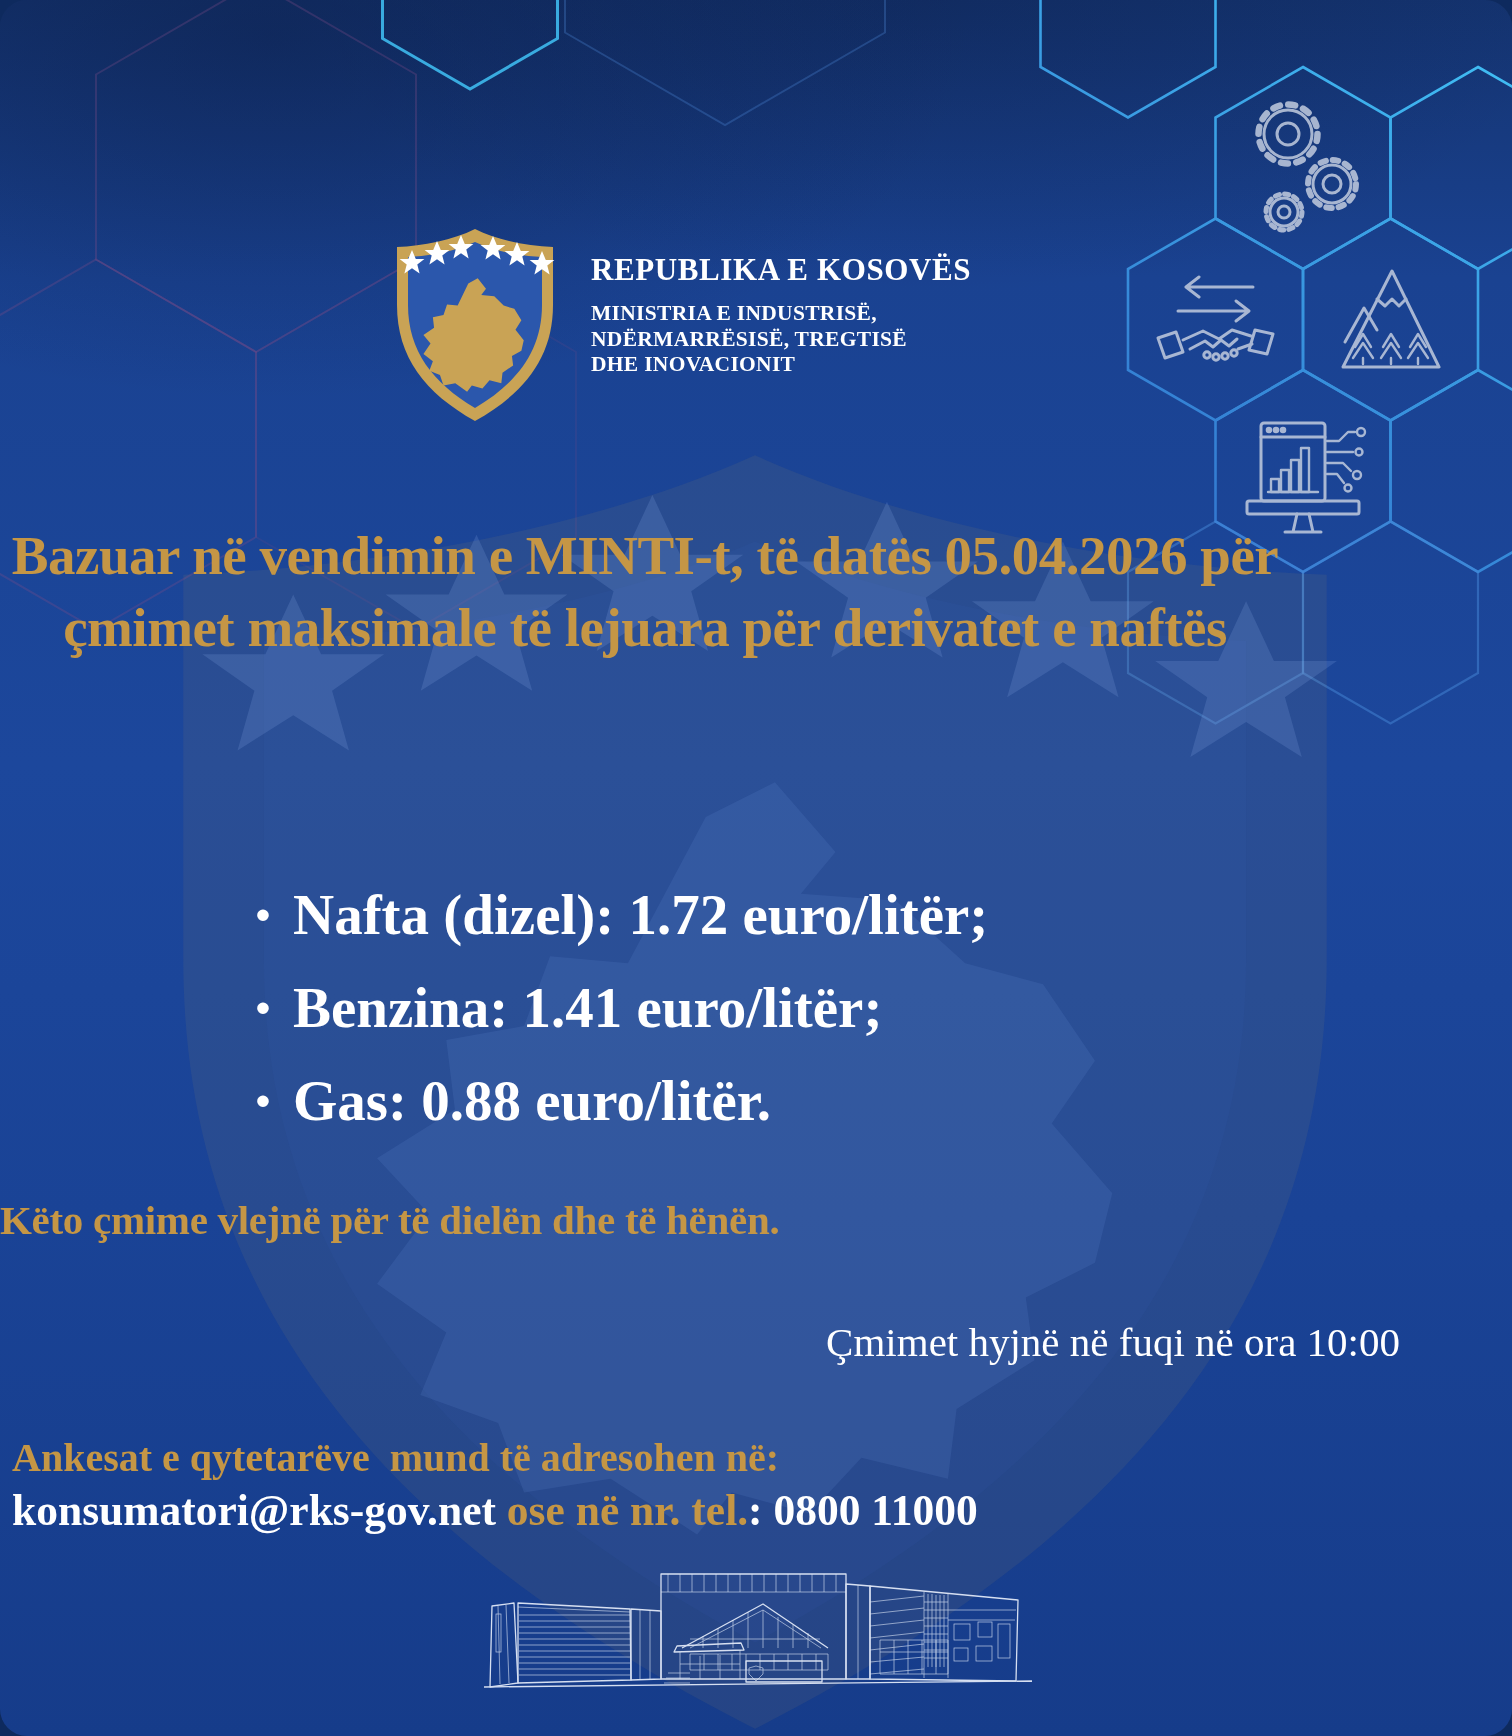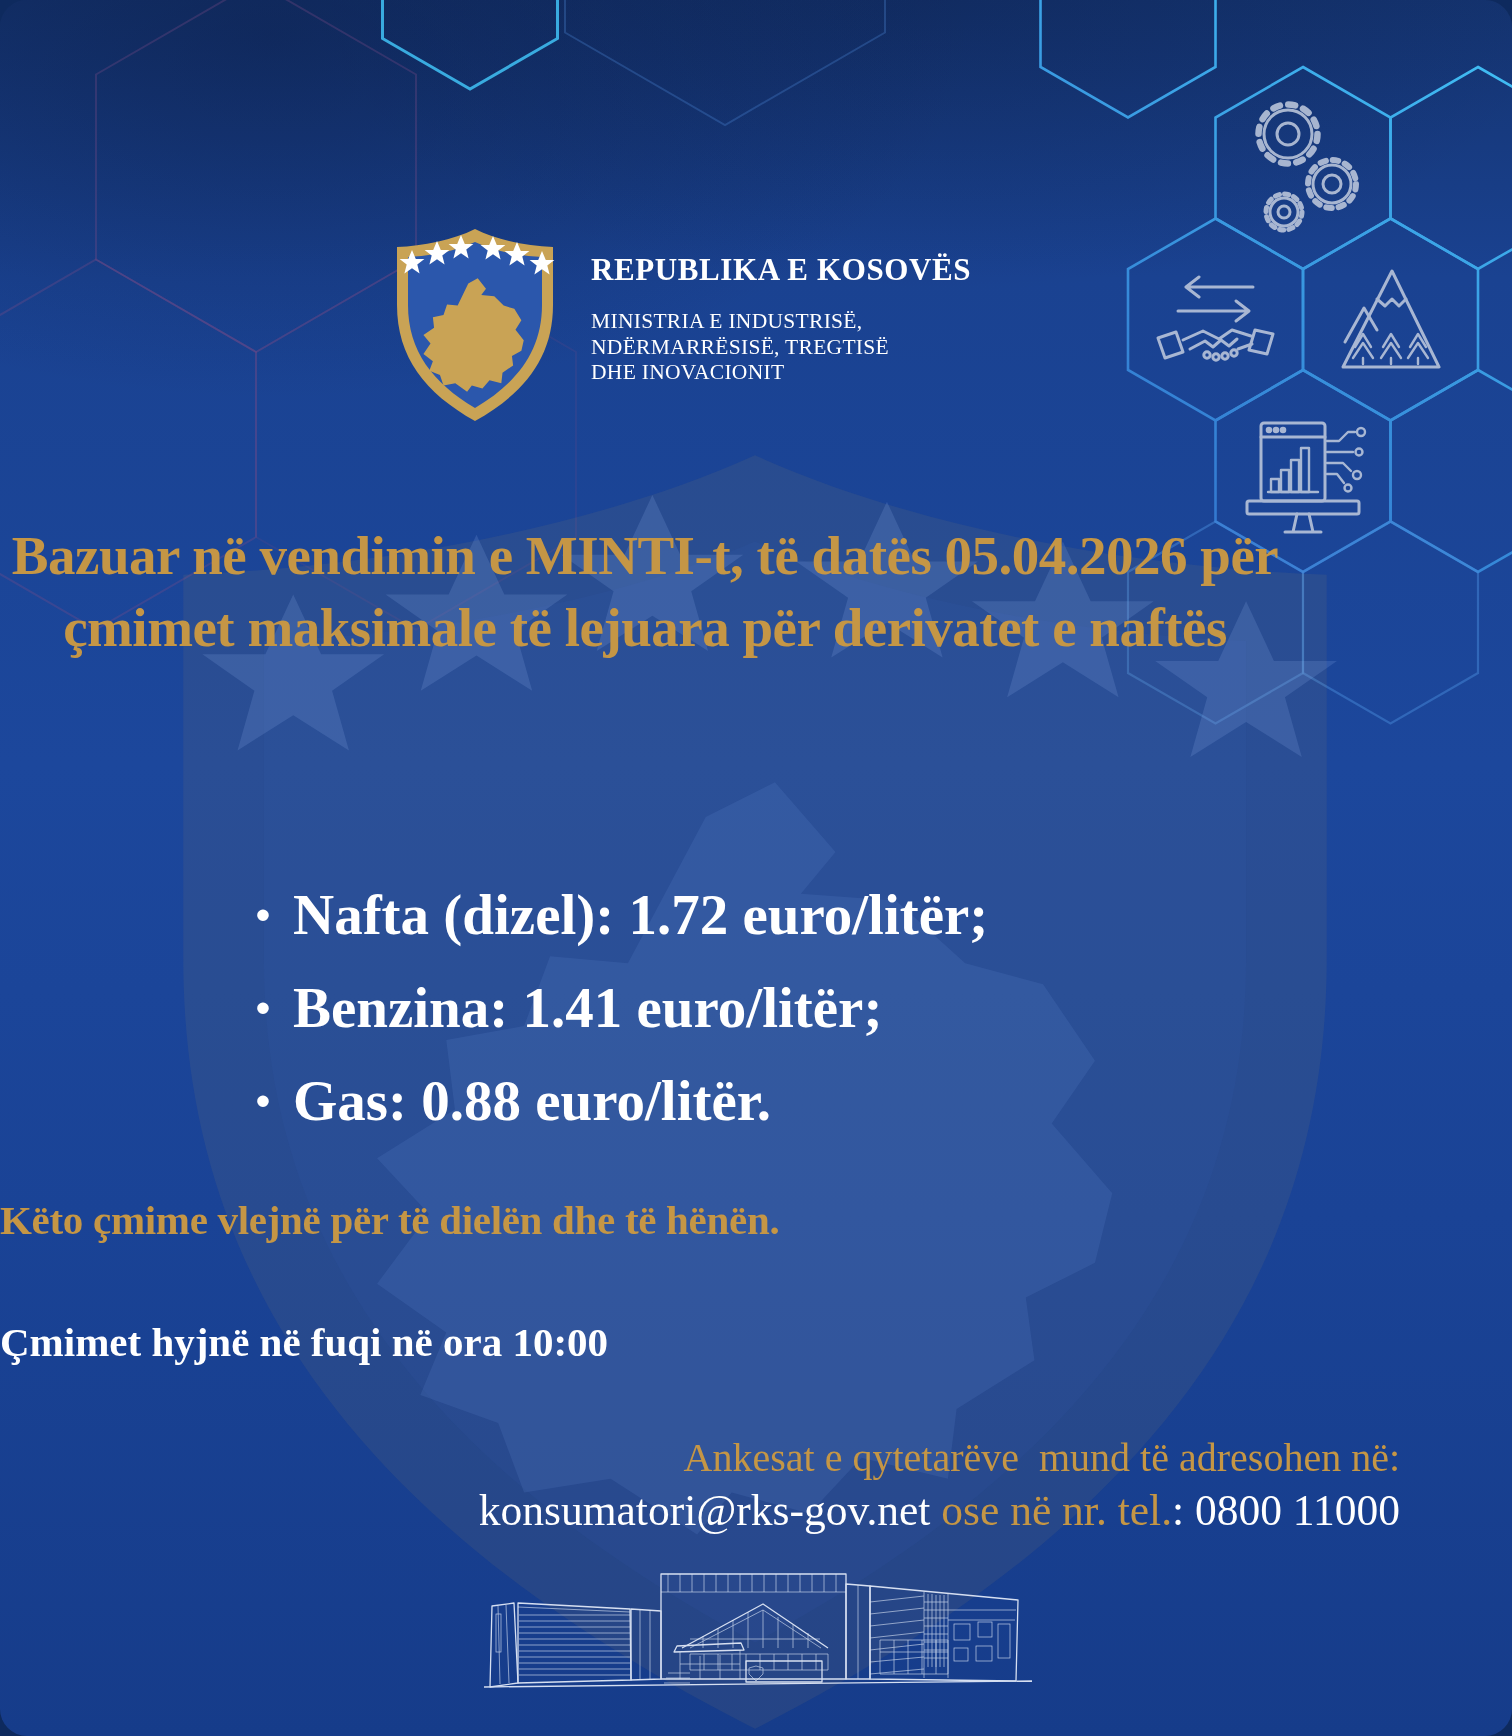--- a/index.html
+++ b/index.html
@@ -15,31 +15,31 @@
                radial-gradient(900px 420px at 62% 0%,rgba(8,22,58,.25),rgba(8,22,58,0) 70%);
     pointer-events:none;
   }
   svg{display:block}
   .abs{position:absolute}
   .bg-decor{left:0;top:0}
   .watermark{left:110px;top:442px}
   .coat{left:387px;top:227px}
   .gov-text{left:591px;top:252px}
   .republic{font-size:31px;font-weight:700;color:#FFFFFF;letter-spacing:.6px;white-space:nowrap}
-  .ministry{margin-top:21px;font-size:21.5px;line-height:25.5px;font-weight:400;color:#FFFFFF;letter-spacing:.3px}
+  .ministry{margin-top:13px;font-size:21.5px;line-height:25.5px;font-weight:700;color:#FFFFFF;letter-spacing:.3px}
   .announce{left:0;top:520px;width:1290px;text-align:center;font-size:55px;line-height:72px;font-weight:700;letter-spacing:-.5px;color:#C59645}
   .announce .line{white-space:nowrap}
   .white{color:#FFFFFF}
   .gold{color:#C59645}
   .prices{left:253px;top:868px;font-size:57px;line-height:93px;font-weight:700;color:#FFFFFF}
   .price-row{white-space:nowrap}
   .price-row .bullet{display:inline-block;margin-right:20px;transform:scale(.75);transform-origin:center}
   .note-validity{left:0;top:1196px;width:1400px;text-align:left;font-size:41px;font-weight:700;letter-spacing:-.3px;white-space:nowrap}
-  .note-effective{left:0;top:1318px;width:1400px;text-align:left;font-size:41px;font-weight:700;color:#FFFFFF;white-space:nowrap}
-  .contact{left:0;top:1432px;width:1400px;text-align:right;font-weight:400}
+  .note-effective{left:0;top:1318px;width:1400px;text-align:right;font-size:41px;font-weight:400;color:#FFFFFF;white-space:nowrap}
+  .contact{left:12px;top:1432px;width:1400px;text-align:left;font-weight:700}
   .contact-intro{font-size:40px;line-height:52px;white-space:pre}
   .contact-line{font-size:43.5px;line-height:52px;white-space:pre}
   .building{left:478px;top:1562px}
 </style>
 </head>
 <body>
 
 <div class="poster">
 
   <svg class="abs bg-decor" width="1512" height="1736" viewBox="0 0 1512 1736">

